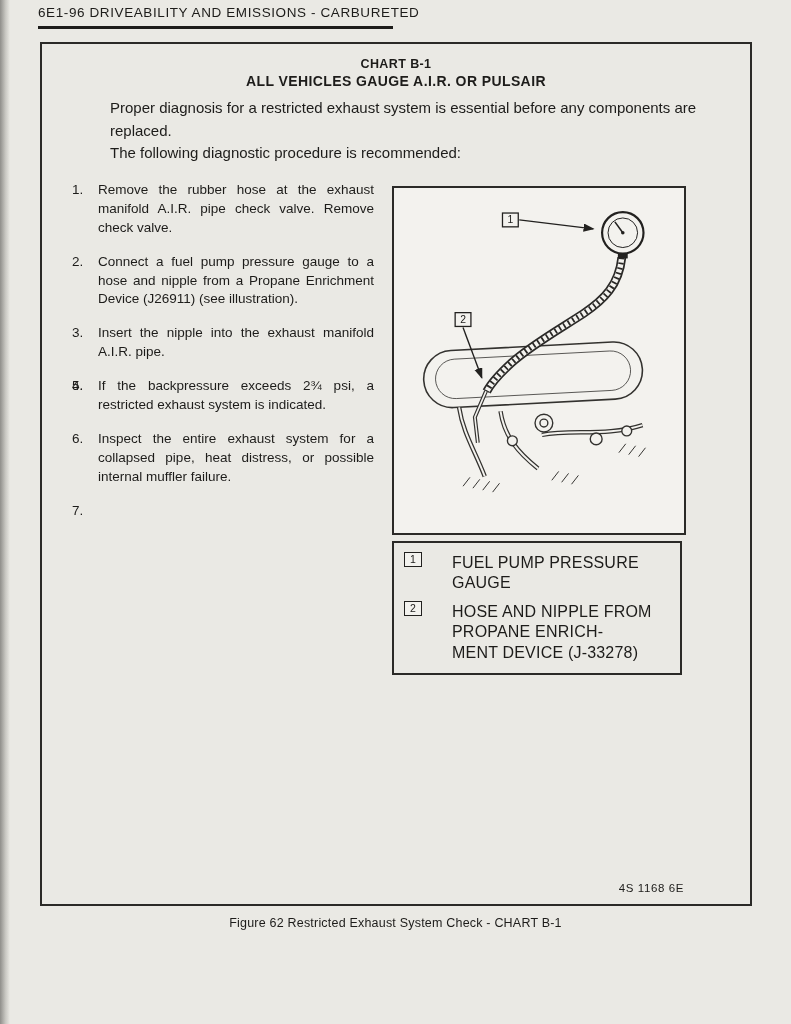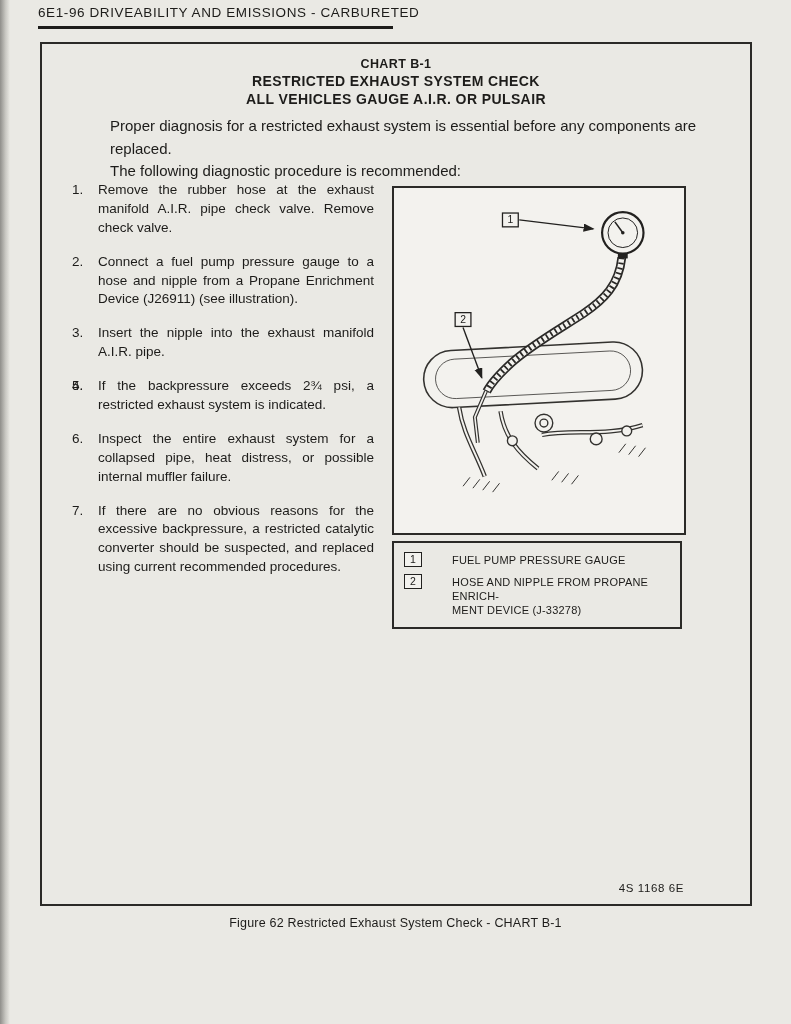--- a/index.html
+++ b/index.html
@@ -69,21 +69,21 @@
   .legend-row:last-child { margin-bottom: 0; }
   .legend-key {
     flex: 0 0 auto;
     width: 16px; height: 13px;
     border: 1.3px solid #22211f;
     font-size: 10.5px; line-height: 13px; text-align: center;
     margin-right: 8px;
     background: #f3f2ee;
   }
   .legend-label {
-    font-size: 11px; line-height: 1.28; letter-spacing: 0.2px;
+    font-size: 16px; line-height: 1.28; letter-spacing: 0.2px;
     white-space: pre-line; padding-top: 1px; padding-left: 22px;
   }
   .doc-code {
     position: absolute; right: 66px; bottom: 10px;
     font-size: 11.5px; letter-spacing: 0.6px;
   }
   .figure-caption {
     position: absolute; top: 916px; left: 0; width: 100%;
     text-align: center; font-size: 12.5px; letter-spacing: 0.2px;
   }
@@ -91,21 +91,20 @@
 </head>
 <body>
 
 <div class="scan-edge"></div>
 
 <div class="page-header">6E1-96 DRIVEABILITY AND EMISSIONS - CARBURETED</div>
 
 <div class="chart-box">
 
   <div class="chart-title-1">CHART B-1</div>
-  <div class="chart-title-2">RESTRICTED EXHAUST SYSTEM CHECK</div>
   <div class="chart-title-3">ALL VEHICLES GAUGE A.I.R. OR PULSAIR</div>
 
   <div class="chart-intro">Proper diagnosis for a restricted exhaust system is essential before any components are replaced.
 The following diagnostic procedure is recommended:</div>
 
   <div class="steps-col">
     <div class="step">
       <span class="step-num">1.</span>
       <span class="step-text">Remove the rubber hose at the exhaust manifold A.I.R. pipe check valve. Remove check valve.</span>
     </div>
@@ -123,21 +122,20 @@
     <div class="step">
       <span class="step-num">5.</span>
       <span class="step-text">If the backpressure exceeds 2¾ psi, a restricted exhaust system is indicated.</span>
     </div>
     <div class="step">
       <span class="step-num">6.</span>
       <span class="step-text">Inspect the entire exhaust system for a collapsed pipe, heat distress, or possible internal muffler failure.</span>
     </div>
     <div class="step">
       <span class="step-num">7.</span>
-      <span class="step-text">If there are no obvious reasons for the excessive backpressure, a restricted catalytic converter should be suspected, and replaced using current recommended procedures.</span>
     </div>
   </div>
 
   <div class="illustration-box">
     <svg viewBox="0 0 290 345" width="286" height="341">
       <defs>
         <marker id="arr" markerWidth="9" markerHeight="8" refX="7" refY="3" orient="auto">
           <path d="M0,0 L8,3 L0,6 z" fill="#22211f"></path>
         </marker>
       </defs>

